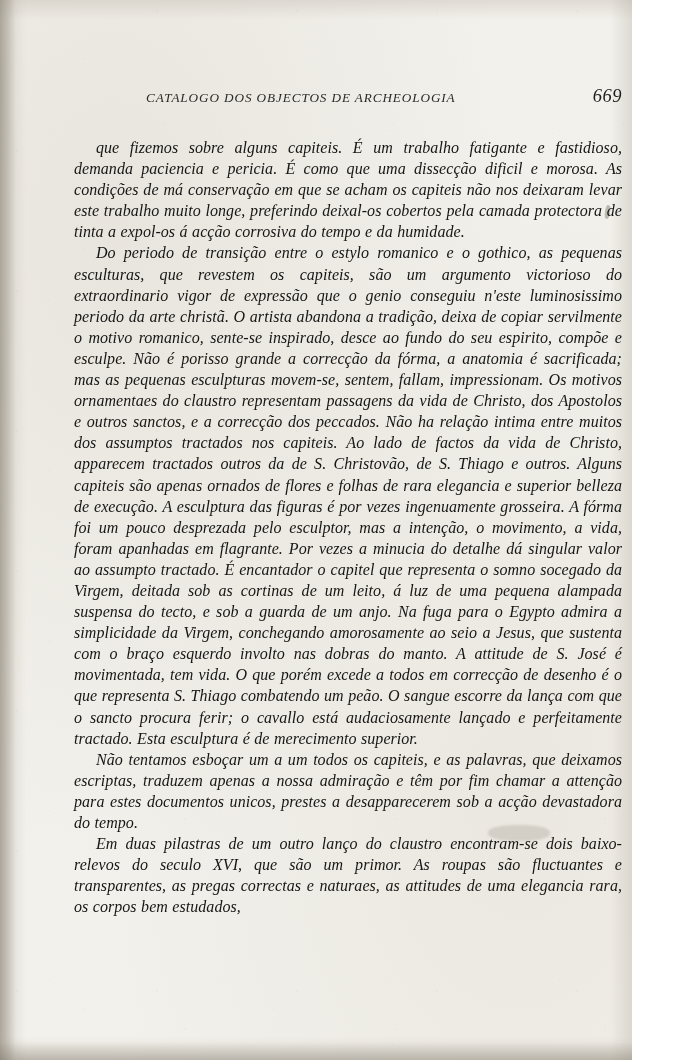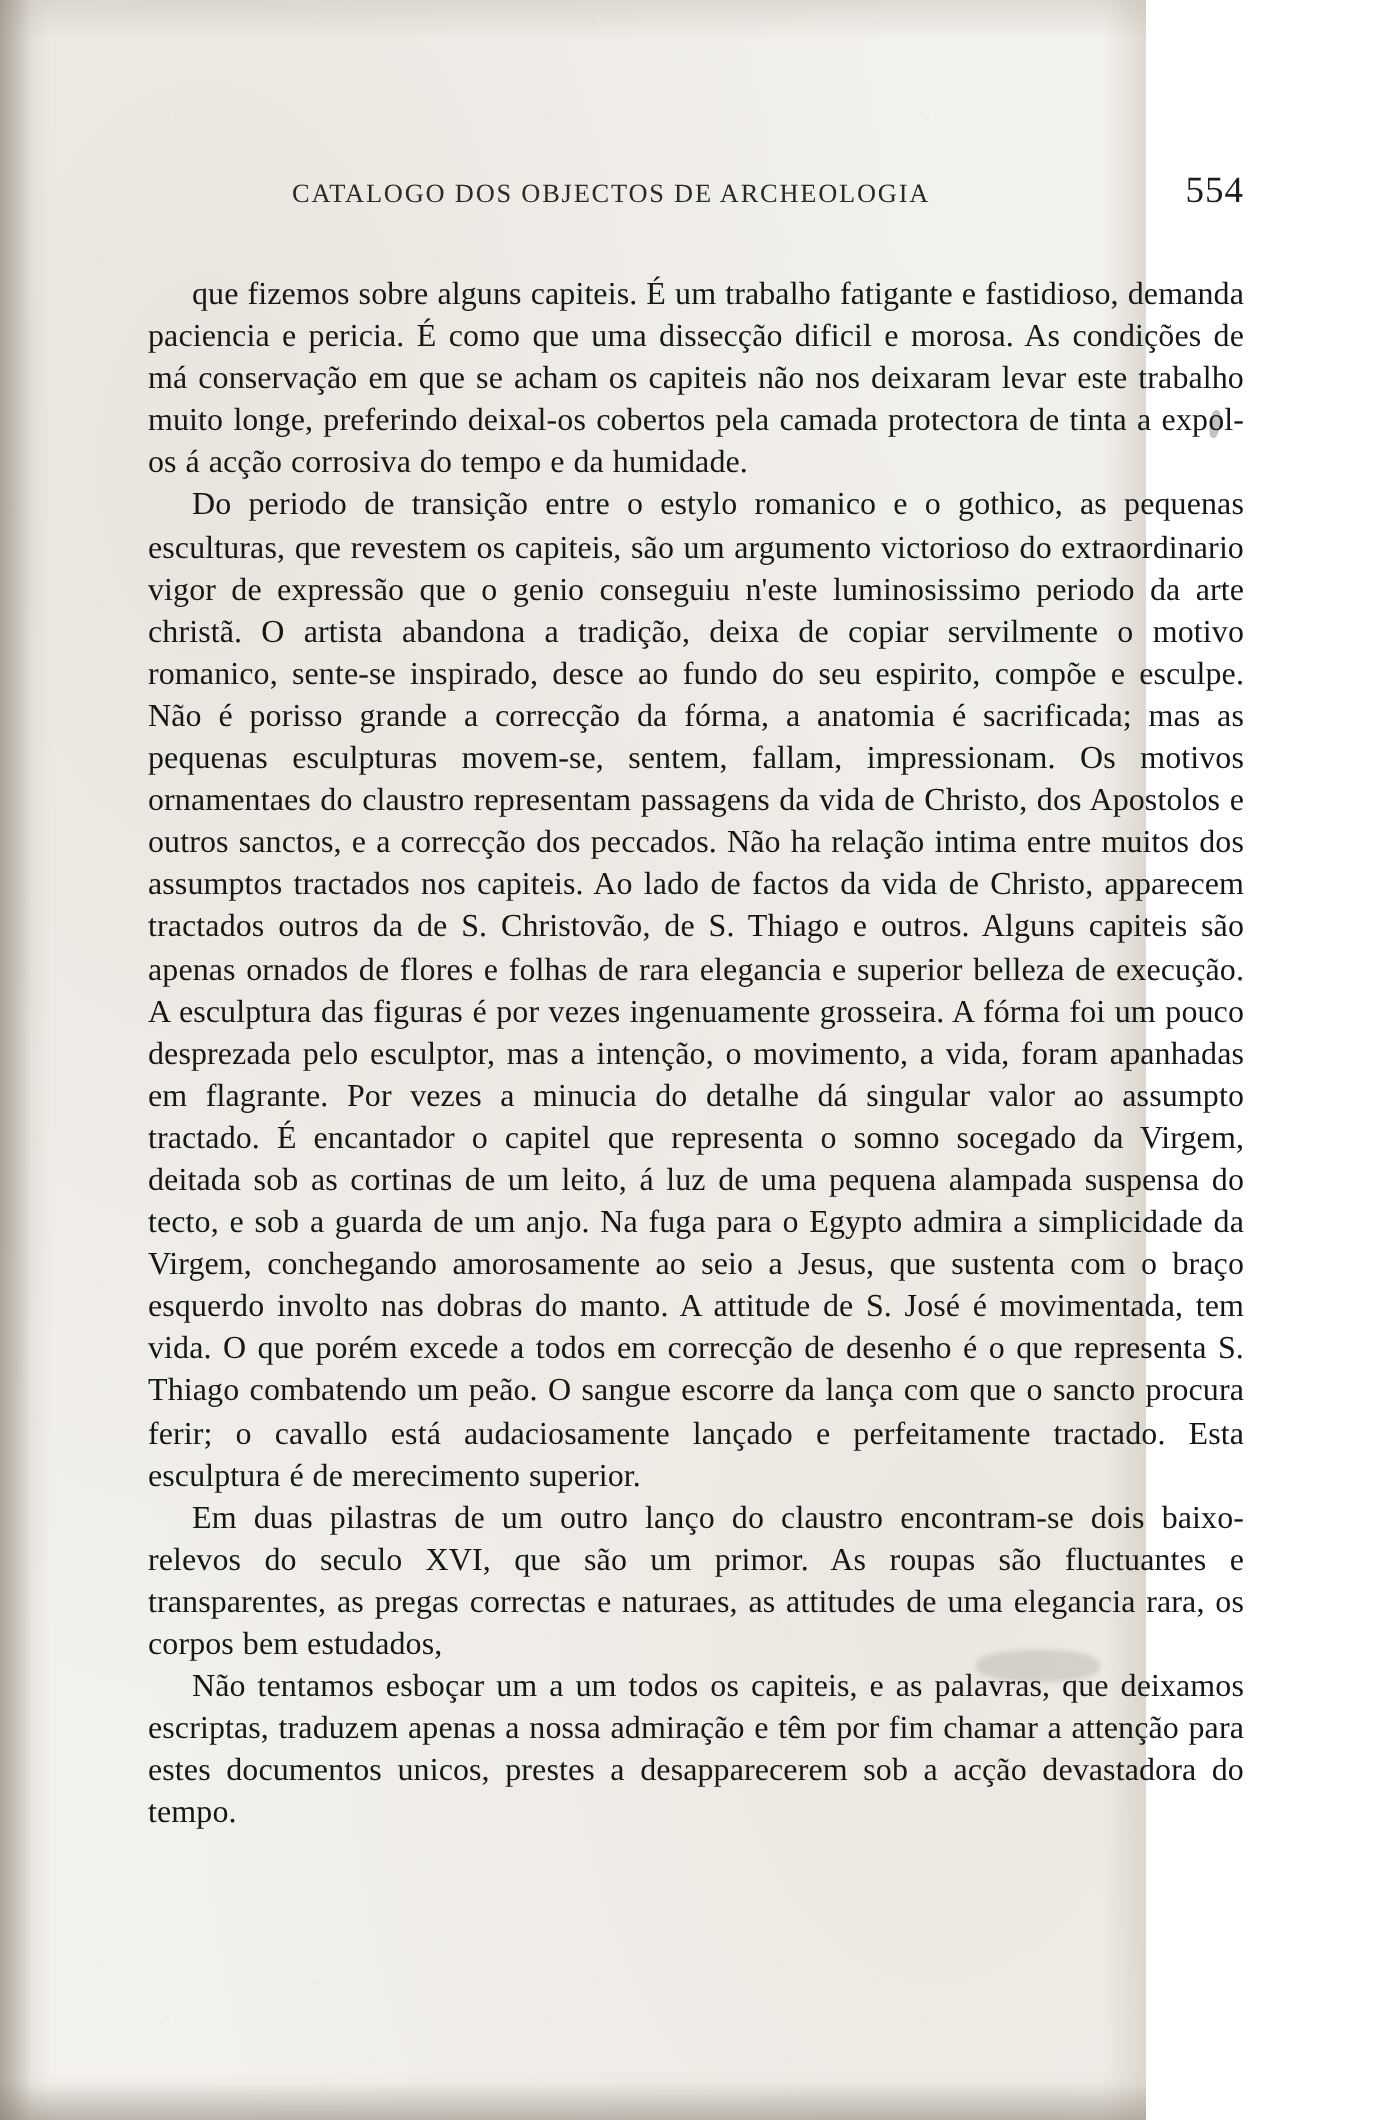--- a/index.html
+++ b/index.html
@@ -9,31 +9,32 @@
   }
   body {
     width: 693px;
     height: 1060px;
     overflow: hidden;
     font-family: "Liberation Serif", serif;
   }
 
   .page {
     position: relative;
-    width: 573px;
+    width: 632px;
     height: 1060px;
     background: #f3f1ec;
     background-image:
       radial-gradient(ellipse at 18% 22%, rgba(200,193,180,0.25) 0%, rgba(200,193,180,0) 55%),
       radial-gradient(ellipse at 82% 75%, rgba(205,198,184,0.22) 0%, rgba(205,198,184,0) 60%),
       linear-gradient(90deg, rgba(170,163,150,0.38) 0px, rgba(243,241,236,0) 26px),
       linear-gradient(-90deg, rgba(170,163,150,0.30) 0px, rgba(243,241,236,0) 22px),
       linear-gradient(180deg, rgba(175,168,155,0.30) 0px, rgba(243,241,236,0) 20px),
       linear-gradient(0deg, rgba(175,168,155,0.30) 0px, rgba(243,241,236,0) 24px);
     color: #1a1a1a;
+    font-style: italic;
   }
 
   .paper-noise {
     position: absolute;
     inset: 0;
     pointer-events: none;
     opacity: 0.35;
     background-image:
       radial-gradient(circle at 12% 8%, rgba(120,112,96,0.10) 0 1px, transparent 1px),
       radial-gradient(circle at 44% 31%, rgba(120,112,96,0.08) 0 1px, transparent 1px),
@@ -123,23 +124,23 @@
 <div class="page">
   <div class="paper-noise"></div>
   <div class="edge-shadow-left"></div>
   <div class="edge-shadow-bottom"></div>
   <div class="smudge smudge-1"></div>
   <div class="smudge smudge-2"></div>
 
   <div class="content">
     <div class="header-row">
       <div class="running-head">CATALOGO DOS OBJECTOS DE ARCHEOLOGIA</div>
-      <div class="folio">554</div>
+      <div class="folio">669</div>
     </div>
 
     <div class="body-text">
       <p>que fizemos sobre alguns capiteis. É um trabalho fatigante e fastidioso, demanda paciencia e pericia. É como que uma dissecção dificil e morosa. As condições de má conservação em que se acham os capiteis não nos deixaram levar este trabalho muito longe, preferindo deixal-os cobertos pela camada protectora de tinta a expol-os á acção corrosiva do tempo e da humidade.</p>
       <p>Do periodo de transição entre o estylo romanico e o gothico, as pequenas esculturas, que revestem os capiteis, são um argumento victorioso do extraordinario vigor de expressão que o genio conseguiu n'este luminosissimo periodo da arte christã. O artista abandona a tradição, deixa de copiar servilmente o motivo romanico, sente-se inspirado, desce ao fundo do seu espirito, compõe e esculpe. Não é porisso grande a correcção da fórma, a anatomia é sacrificada; mas as pequenas esculpturas movem-se, sentem, fallam, impressionam. Os motivos ornamentaes do claustro representam passagens da vida de Christo, dos Apostolos e outros sanctos, e a correcção dos peccados. Não ha relação intima entre muitos dos assumptos tractados nos capiteis. Ao lado de factos da vida de Christo, apparecem tractados outros da de S. Christovão, de S. Thiago e outros. Alguns capiteis são apenas ornados de flores e folhas de rara elegancia e superior belleza de execução. A esculptura das figuras é por vezes ingenuamente grosseira. A fórma foi um pouco desprezada pelo esculptor, mas a intenção, o movimento, a vida, foram apanhadas em flagrante. Por vezes a minucia do detalhe dá singular valor ao assumpto tractado. É encantador o capitel que representa o somno socegado da Virgem, deitada sob as cortinas de um leito, á luz de uma pequena alampada suspensa do tecto, e sob a guarda de um anjo. Na fuga para o Egypto admira a simplicidade da Virgem, conchegando amorosamente ao seio a Jesus, que sustenta com o braço esquerdo involto nas dobras do manto. A attitude de S. José é movimentada, tem vida. O que porém excede a todos em correcção de desenho é o que representa S. Thiago combatendo um peão. O sangue escorre da lança com que o sancto procura ferir; o cavallo está audaciosamente lançado e perfeitamente tractado. Esta esculptura é de merecimento superior.</p>
+      <p>Não tentamos esboçar um a um todos os capiteis, e as palavras, que deixamos escriptas, traduzem apenas a nossa admiração e têm por fim chamar a attenção para estes documentos unicos, prestes a desapparecerem sob a acção devastadora do tempo.</p>
       <p>Em duas pilastras de um outro lanço do claustro encontram-se dois baixo-relevos do seculo XVI, que são um primor. As roupas são fluctuantes e transparentes, as pregas correctas e naturaes, as attitudes de uma elegancia rara, os corpos bem estudados,</p>
-      <p>Não tentamos esboçar um a um todos os capiteis, e as palavras, que deixamos escriptas, traduzem apenas a nossa admiração e têm por fim chamar a attenção para estes documentos unicos, prestes a desapparecerem sob a acção devastadora do tempo.</p>
     </div>
   </div>
 </div>
 
 </body></html>

